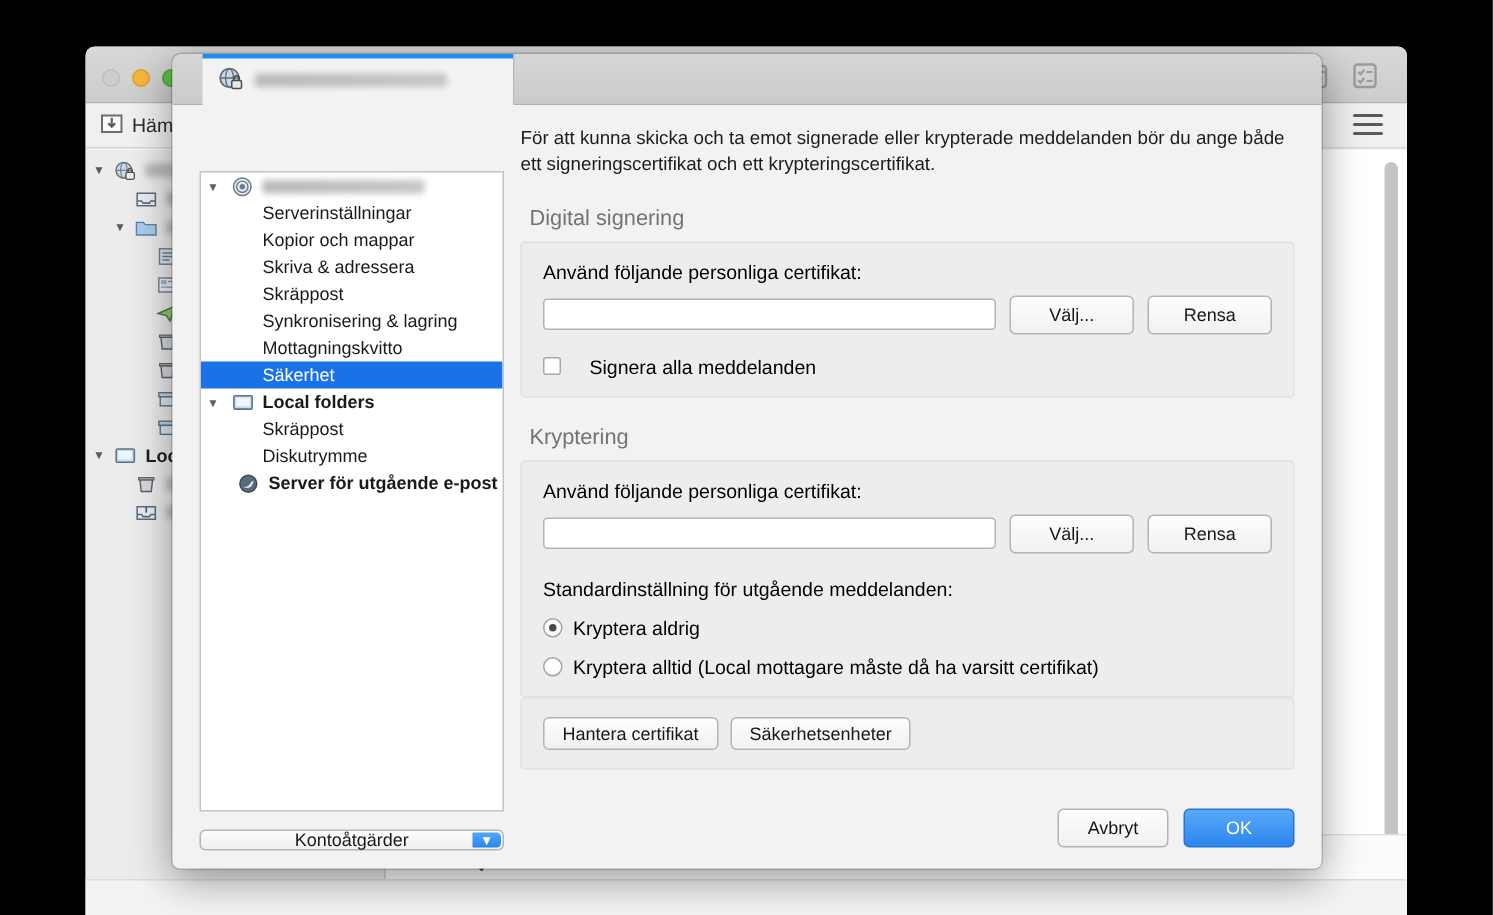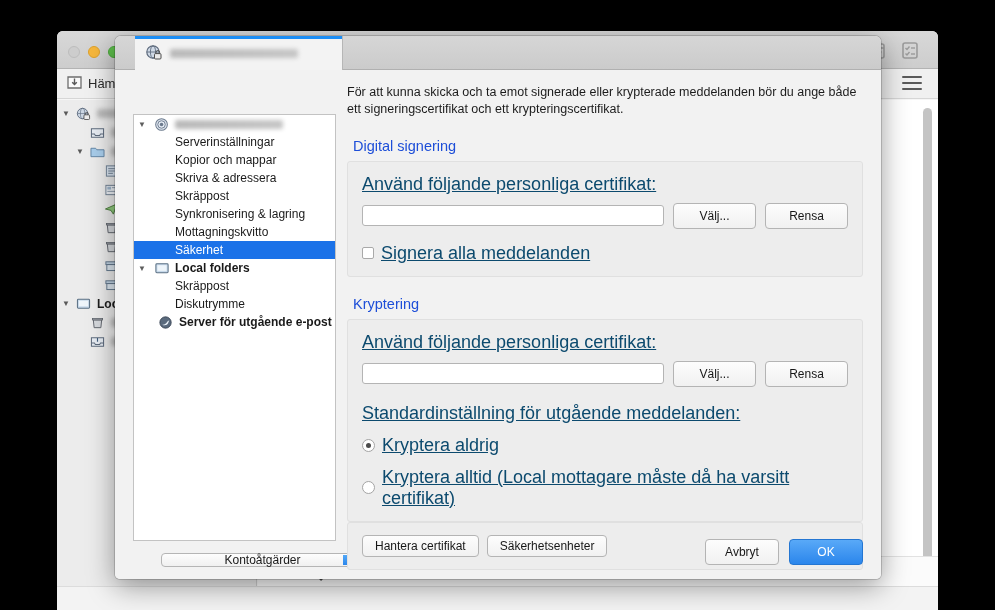--- a/index.html
+++ b/index.html
@@ -99,44 +99,44 @@
   .t-row.indent .lbl { margin-left: 37px; }
   .t-row.sel { background: #1b72e8; }
   .t-row.sel .lbl { color: #fff; }
   .t-row .lbl.bold { font-weight: bold; }
 
   .acct-actions {
     position: absolute; left: 18px; top: 483px; width: 203px; height: 14px;
     background: linear-gradient(#fdfdfd,#f0f0f0);
     border: 1px solid #b5b5b5; border-radius: 4px;
     display: flex; align-items: center; justify-content: center;
-    font-size: 12px; color: #191919; margin-left: 28px;
+    font-size: 12px; color: #191919;
   }
   .acct-actions .chev {
     position: absolute; right: 1px; top: 1px; bottom: 1px; width: 19px;
     background: linear-gradient(#52a8f7,#2b86ec); border-radius: 0 3px 3px 0;
     color: #fff; font-size: 9px; display:flex; align-items:center; justify-content:center;
   }
 
   .content { position: absolute; left: 232px; top: 14px; right: 18px; bottom: 12px; }
   .intro { font-size: 12.5px; color: #1c1c1c; line-height: 1.38; width: 520px; }
 
-  .sect-title { font-size: 14.5px; color: #1d4ed8; margin: 19px 0 7px 6px; }
+  .sect-title { font-size: 14.5px; color: #737373; margin: 19px 0 7px 6px; }
   .group { background: #ededed; border: 1px solid #e0e0e0; border-radius: 3px; padding: 12px 14px; }
-  .lbl-sm { font-size: 18px; color: #0c4a6e; text-decoration: underline; }
+  .lbl-sm { font-size: 13px; color: #000000; }
   .fieldrow { display:flex; align-items:center; gap: 9px; margin-top: 8px; }
   .txtfield { flex: 1 1 auto; height: 21px; background:#fff; border:1px solid #b4b4b4; border-radius:3px; }
   .btn {
     height: 22px; padding: 12px 16px; min-width: 83px;
     background: linear-gradient(#fdfdfd,#f1f1f1);
     border: 1px solid #b4b4b4; border-radius: 4px;
     font-size: 12px; color: #171717; font-family: inherit;
     display:flex; align-items:center; justify-content:center;
   }
-  .chk-row { display:flex; align-items:center; gap: 7px; margin-top: 14px; }
+  .chk-row { display:flex; align-items:center; gap: 19px; margin-top: 14px; }
   .chkbox { width: 12px; height: 12px; background: #fff; border: 1px solid #a9a9a9; border-radius: 2px; }
   .radio-row { display:flex; align-items:center; gap: 7px; margin-top: 11px; }
   .radio { width: 13px; height: 13px; border-radius: 50%;
            background: #fff; border: 1px solid #a4a4a4; position: relative; flex:none; }
   .radio.on::after { content:""; position:absolute; left:3px; top:3px;
                      width:5px; height:5px; border-radius:50%; background:#4b4b4b; }
   .cert-btns { display:flex; gap: 8px; }
   .cert-btns .btn { min-width: 0; padding: 0 12px; }
 
   .dlg-footer { position: absolute; right: 18px; bottom: 14px; display:flex; gap: 10px; }

